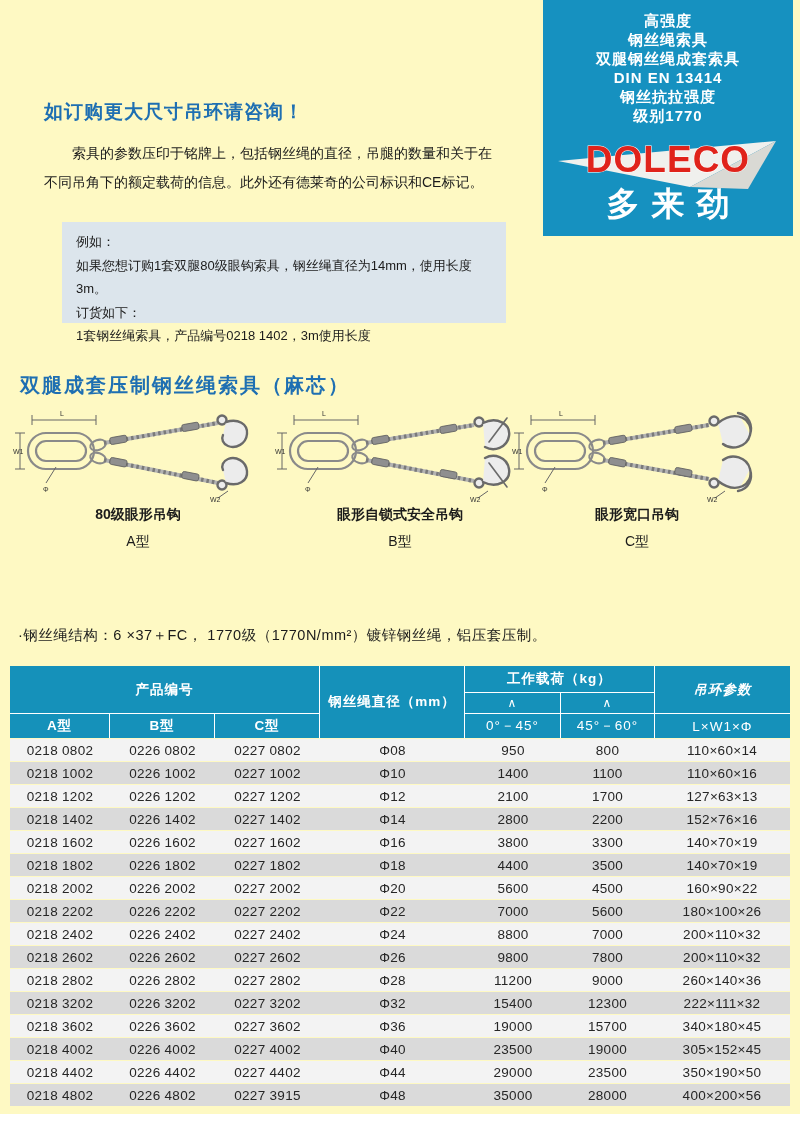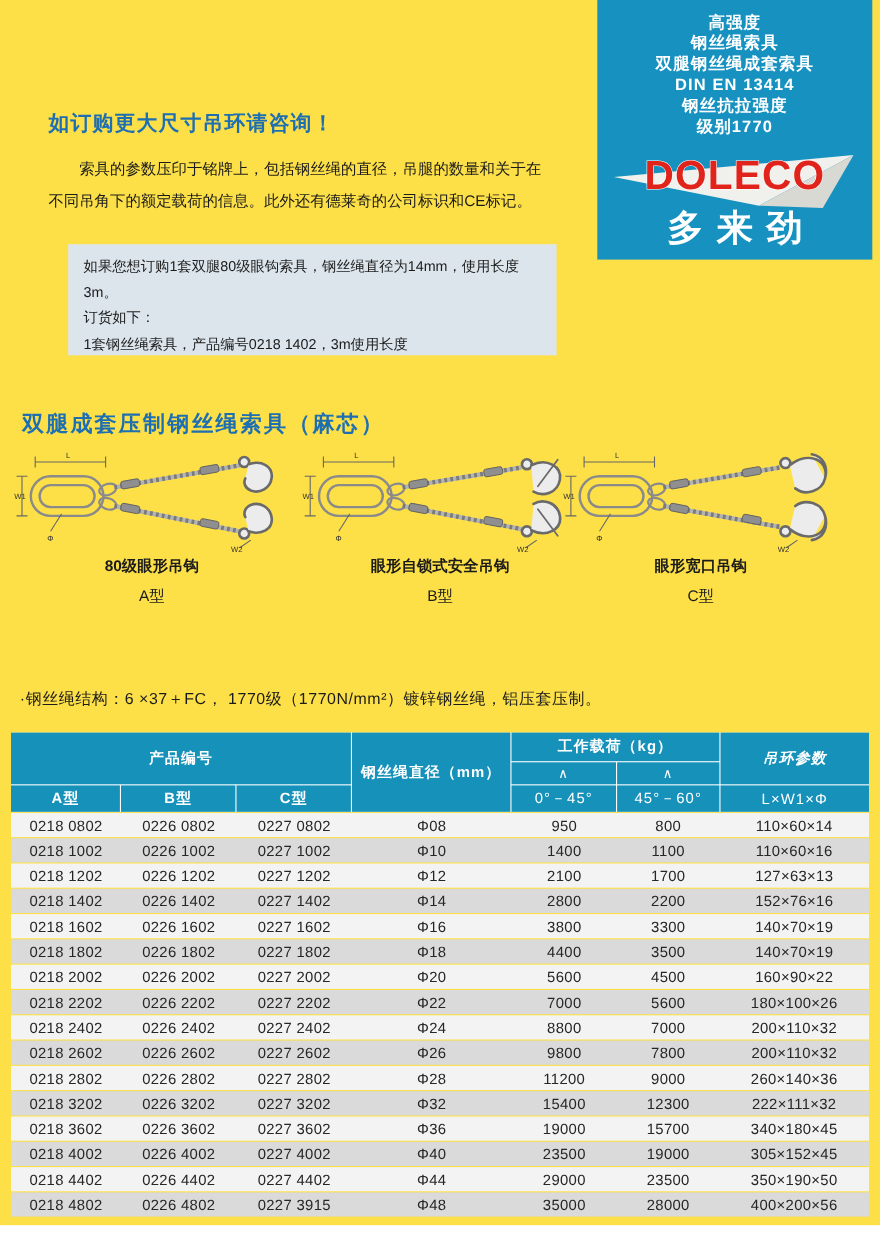--- a/index.html
+++ b/index.html
@@ -1,24 +1,24 @@
 <!DOCTYPE html>
 <html><head>
 <meta charset="utf-8">
 <style>
   html,body{margin:0;padding:0;background:#fff;}
   body{font-family:"Liberation Sans","DejaVu Sans",sans-serif;}
-  .page{position:relative;width:800px;height:1114px;background:#fde047;overflow:hidden;}
+  .page{position:relative;width:800px;height:1114px;background:#fef9c3;overflow:hidden;}
 
   
   .brand-box{position:absolute;left:543px;top:0;width:250px;height:236px;background:#1691c0;color:#fff;text-align:center;}
   .brand-lines{padding-top:11px;}
   .brand-line{font-size:15px;font-weight:bold;line-height:19px;letter-spacing:1px;}
   .brand-logo{display:block;margin:2px auto 0 auto;}
-  .brand-name{font-size:33px;font-weight:bold;letter-spacing:12px;padding-left:12px;line-height:36px;}
+  .brand-name{font-size:33px;font-weight:bold;letter-spacing:12px;padding-left:12px;line-height:36px;font-family:Liberation Mono, monospace;}
 
   
   .main-title{position:absolute;left:44px;top:99px;font-size:19px;font-weight:bold;color:#1e6fb2;letter-spacing:1px;}
   .intro-text{position:absolute;left:44px;top:139px;width:455px;font-size:14px;line-height:29px;color:#1b1b1b;text-indent:2em;}
   .example-box{position:absolute;left:62px;top:222px;width:416px;height:85px;background:#dce5ec;padding:8px 14px;font-size:13px;line-height:23.5px;color:#1b1b1b;}
 
   
   .section-title{position:absolute;left:20px;top:372px;font-size:20px;font-weight:bold;color:#1e6fb2;letter-spacing:2px;}
 
   
@@ -83,20 +83,21 @@
       <polygon points="138,60 224,14 196,62" fill="#d9d9d4"></polygon>
       <text x="116" y="45" text-anchor="middle" font-size="37" font-weight="bold" fill="#e0231b" stroke="#ffffff" stroke-width="1" paint-order="stroke" letter-spacing="1">DOLECO</text>
     </svg>
     <div class="brand-name">多来劲</div>
   </div>
 
   <div class="main-title">如订购更大尺寸吊环请咨询！</div>
   <div class="intro-text">索具的参数压印于铭牌上，包括钢丝绳的直径，吊腿的数量和关于在不同吊角下的额定载荷的信息。此外还有德莱奇的公司标识和CE标记。</div>
 
   <div class="example-box">
+    <div>例如：</div>
     <div>如果您想订购1套双腿80级眼钩索具，钢丝绳直径为14mm，使用长度3m。</div>
     <div>订货如下：</div>
     <div>1套钢丝绳索具，产品编号0218 1402，3m使用长度</div>
   </div>
 
   <div class="section-title">双腿成套压制钢丝绳索具（麻芯）</div>
 
   <div class="figure fig-a">
     <svg class="fig-svg" viewBox="0 0 252 100">
       <line class="dim" x1="20" y1="17" x2="84" y2="17"></line>

